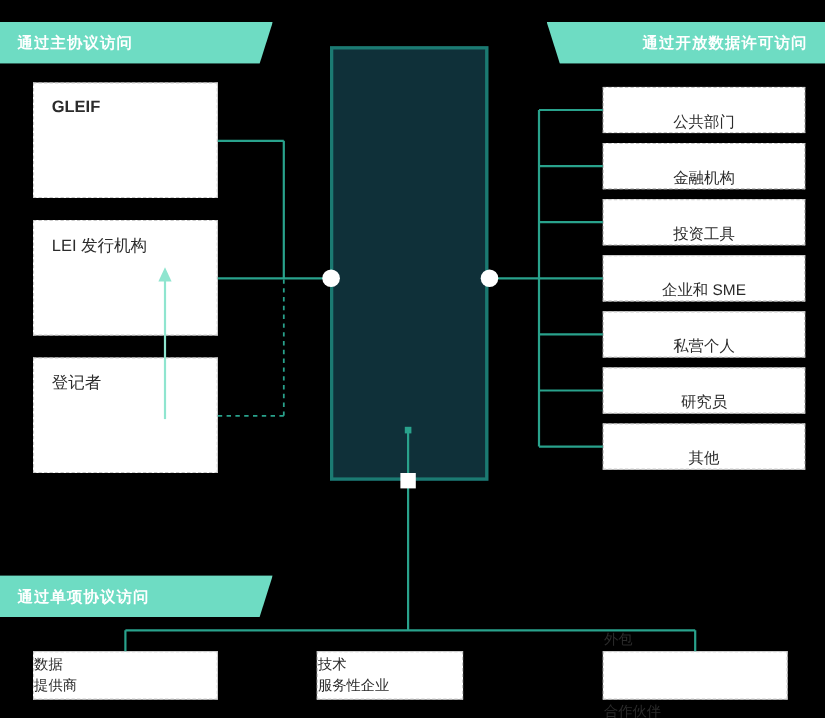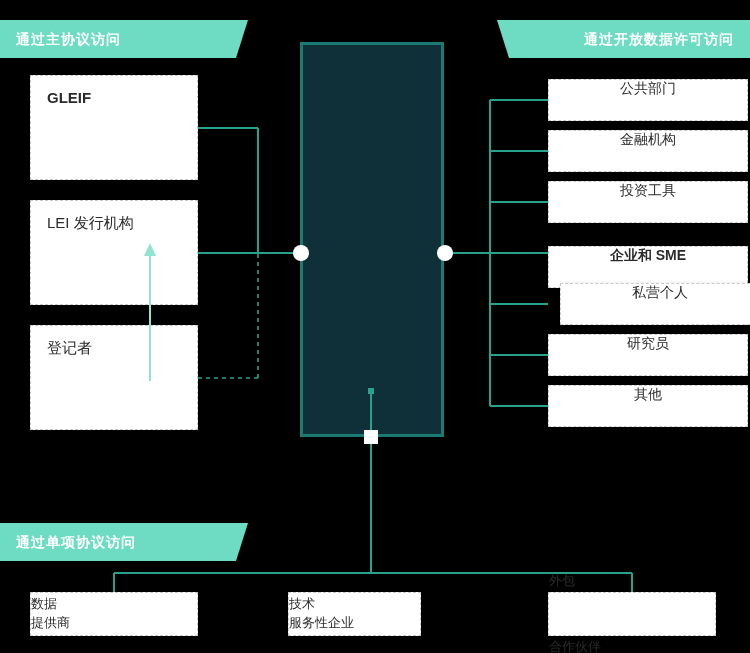--- a/index.html
+++ b/index.html
@@ -32,26 +32,26 @@
   .box{
     position:absolute;background:#FFFFFF;border:1px dashed var(--box-border);
     color:var(--box-text);font-size:14px;
     box-shadow:2px 3px 6px rgba(0,0,0,0.35);
   }
   .box-left{left:30px;width:168px;height:105px;padding:13px 16px;font-size:15px;}
   #box-gleif{top:75px;font-weight:bold;}
   #box-lei{top:200px;}
   #box-registrant{top:325px;}
 
-  .box-right{left:548px;width:200px;height:42px;display:flex;align-items:flex-start;justify-content:center;}
+  .box-right{left:548px;width:184px;height:42px;display:flex;align-items:flex-end;justify-content:center;}
   #box-public{top:79px;}
   #box-financial{top:130px;}
   #box-investment{top:181px;}
-  #box-corporate{top:246px;font-weight:bold;}
-  #box-private{top:283px;margin-left:12px;}
+  #box-corporate{top:232px;}
+  #box-private{top:283px;}
   #box-researcher{top:334px;}
   #box-other{top:385px;}
 
   .box-bottom{top:592px;height:44px;display:flex;flex-direction:column;align-items:flex-start;justify-content:center;font-size:13px;line-height:1.45;text-align:center;}
   #box-dataprovider{left:30px;width:168px;}
   #box-techservice{left:288px;width:133px;}
   #box-outsourcing{left:548px;width:168px;gap:47px;}
 
   #core{
     position:absolute;left:300px;top:42px;width:144px;height:395px;

